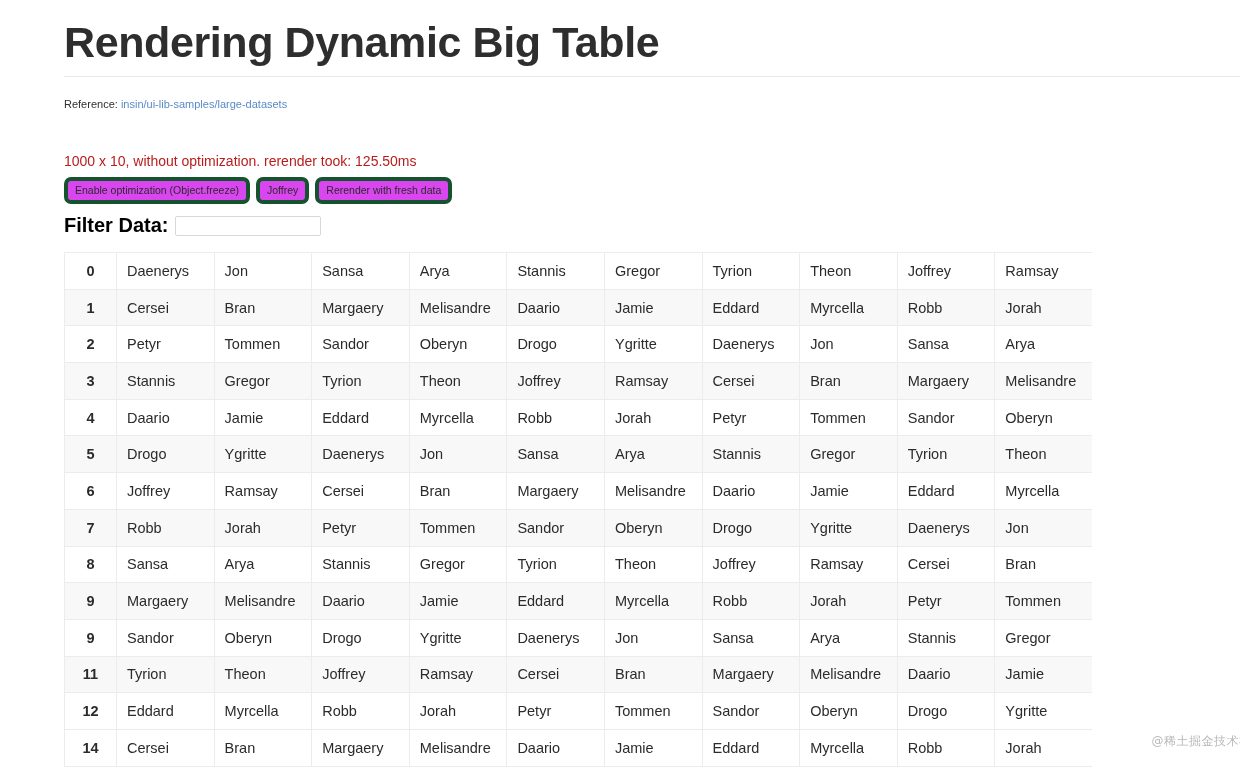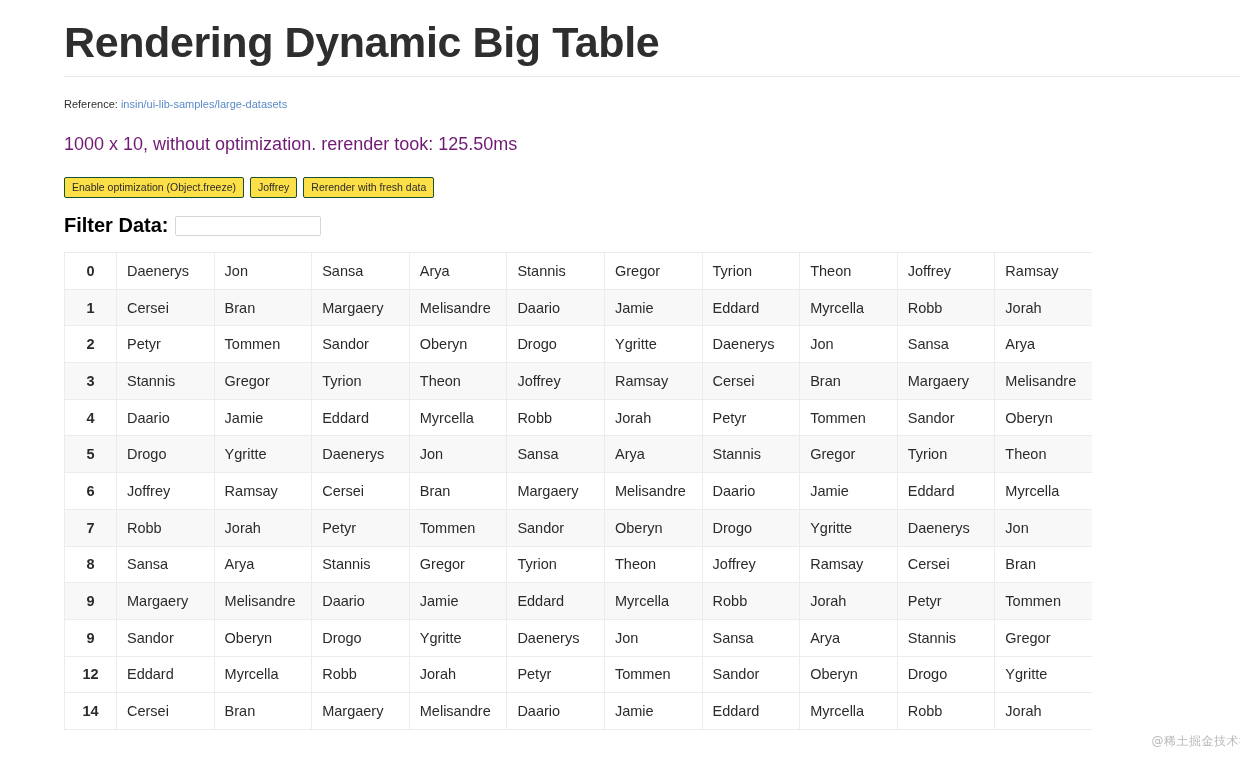--- a/index.html
+++ b/index.html
@@ -60,44 +60,44 @@
   }
   .reference-label { color: #2f2f2f; }
   .reference-link {
     color: #5a8ac8;
     text-decoration: none;
     cursor: pointer;
   }
   .stats-line {
     position: absolute;
     left: 22px;
-    top: 134px;
-    font-size: 18px;
+    top: 151px;
+    font-size: 14px;
     line-height: 20px;
-    color: #701a75;
+    color: #b91c1c;
     white-space: nowrap;
   }
 
   
   .button-row {
     position: absolute;
     left: 22px;
     top: 177px;
     display: flex;
     align-items: flex-start;
     gap: 6px;
   }
   .ui-button {
     font-family: "Liberation Sans", sans-serif;
     font-size: 10.5px;
     line-height: 12px;
     color: #2b2b2b;
-    background: #fde047;
-    border: 1px solid #14532d;
-    border-radius: 2px;
+    background: #d946ef;
+    border: 4px solid #14532d;
+    border-radius: 7px;
     padding: 3px 7px 4px 7px;
     cursor: pointer;
     white-space: nowrap;
   }
 
   
   .filter-row {
     position: absolute;
     left: 22px;
     top: 214px;
@@ -352,20 +352,33 @@
             <td>Oberyn</td>
             <td>Drogo</td>
             <td>Ygritte</td>
             <td>Daenerys</td>
             <td>Jon</td>
             <td>Sansa</td>
             <td>Arya</td>
             <td>Stannis</td>
             <td>Gregor</td>
           </tr>
+          <tr class="striped">
+            <td class="index-cell">11</td>
+            <td>Tyrion</td>
+            <td>Theon</td>
+            <td>Joffrey</td>
+            <td>Ramsay</td>
+            <td>Cersei</td>
+            <td>Bran</td>
+            <td>Margaery</td>
+            <td>Melisandre</td>
+            <td>Daario</td>
+            <td>Jamie</td>
+          </tr>
           <tr>
             <td class="index-cell">12</td>
             <td>Eddard</td>
             <td>Myrcella</td>
             <td>Robb</td>
             <td>Jorah</td>
             <td>Petyr</td>
             <td>Tommen</td>
             <td>Sandor</td>
             <td>Oberyn</td>

